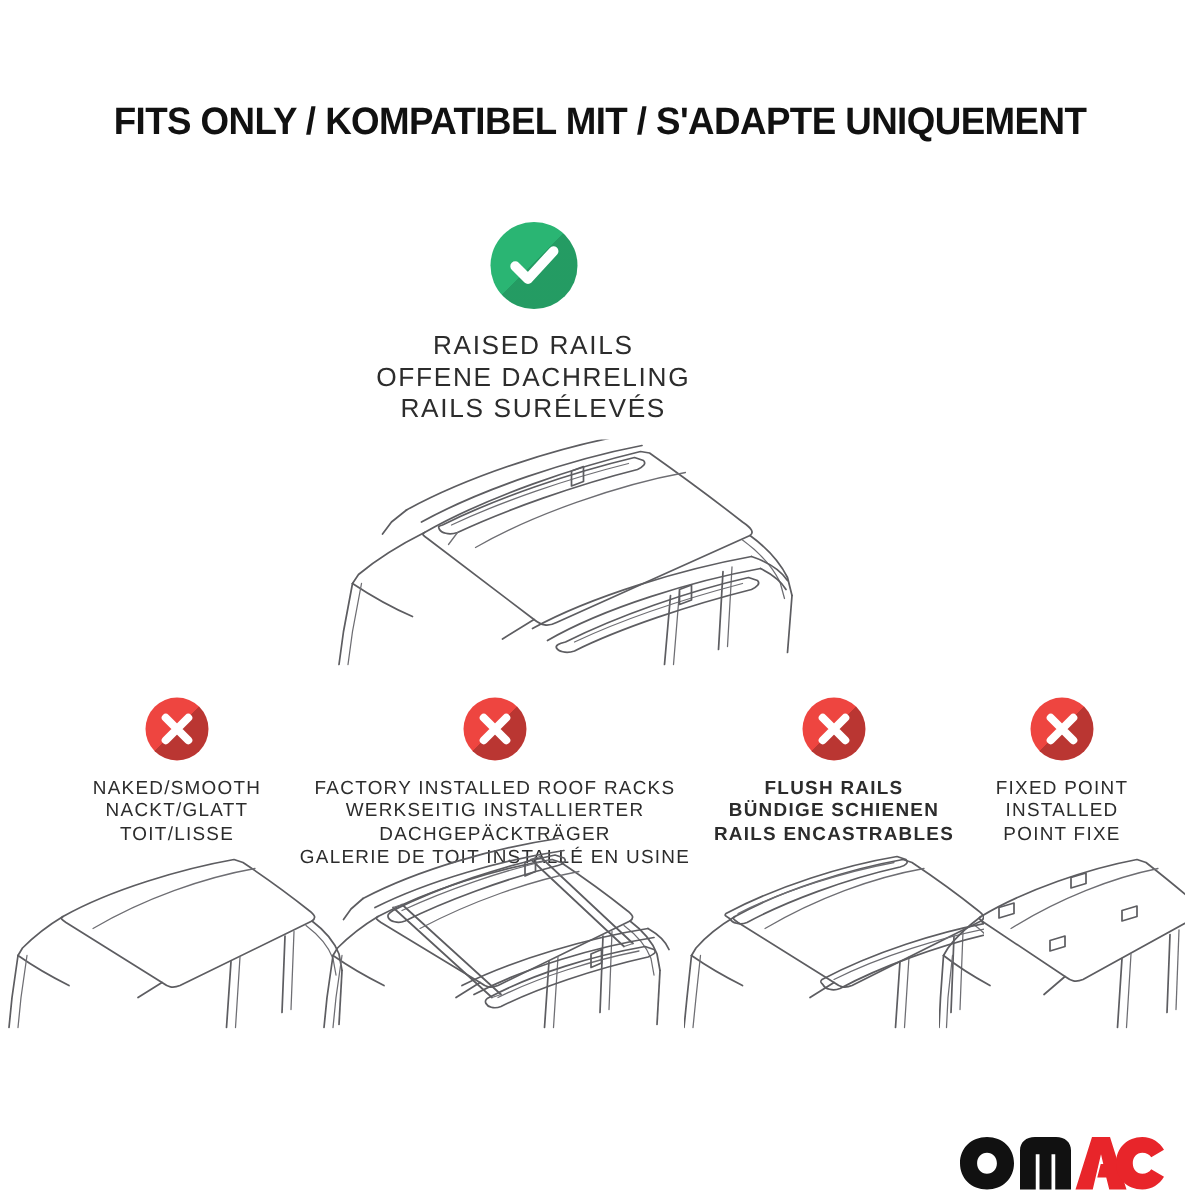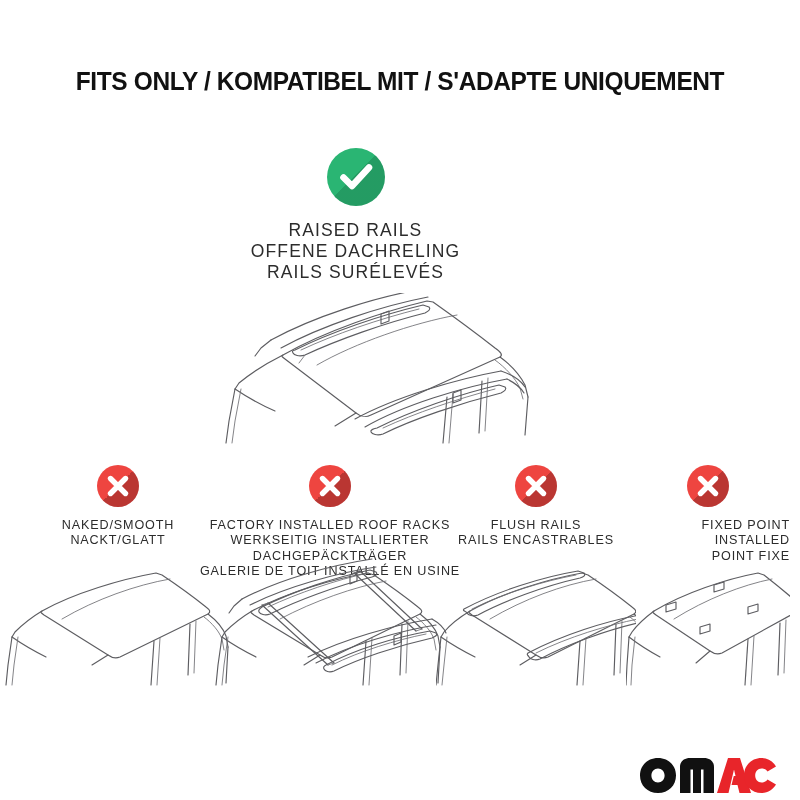--- a/index.html
+++ b/index.html
@@ -67,22 +67,22 @@
     font-size:12.6px;
     line-height:15.4px;
     letter-spacing:0.85px;
     color:#2c2c2c;
     white-space:nowrap;
   }
   .col-art{position:absolute;left:0;width:100%;}
 
   .c0{left:4px;width:228px;}
   .c1{left:196px;width:268px;}
-  .c2{left:436px;width:200px;}
-  .c3{left:626px;width:164px;text-align:right;}
+  .c2{left:456px;width:200px;font-weight:bold;}
+  .c3{left:626px;width:164px;}
 
   .c0 .col-art{top:100px;height:130px;}
   .c1 .col-art{top:88px;height:142px;}
   .c2 .col-art{top:100px;height:130px;}
   .c3 .col-art{top:100px;height:130px;}
 
   
   .logo{
     position:absolute;right:22px;bottom:18px;
     height:40px;width:140px;
@@ -171,20 +171,21 @@
     <div class="col c0">
       <div class="badge no">
         <div class="shadow"></div>
         <svg viewBox="0 0 42 42" aria-hidden="true">
           <path d="M13.5 13.5 L28.5 28.5 M28.5 13.5 L13.5 28.5" fill="none" stroke="#ffffff" stroke-width="5.4" stroke-linecap="round"></path>
         </svg>
       </div>
       <div class="col-label">
         <div>NAKED/SMOOTH</div>
         <div>NACKT/GLATT</div>
+        <div>TOIT/LISSE</div>
       </div>
       <div class="col-art">
         <svg class="art" viewBox="0 0 228 130" aria-hidden="true">
           <path d="M38 46 C70 28 118 14 152 8 L158 10 C176 22 192 34 202 42
                    C206 45 207 47 204 49 L116 92 C111 94 108 93 104 90
                    L40 50 C37 48 36 47 38 46 Z"></path>
           <path d="M38 46 C28 52 18 60 11 67 L8 72"></path>
           <path d="M8 72 C18 79 30 86 42 92"></path>
           <path d="M104 90 L88 100"></path>
           <path d="M8 72 L4 100 L2 120"></path>
@@ -266,20 +267,21 @@
 
     <div class="col c2">
       <div class="badge no">
         <div class="shadow"></div>
         <svg viewBox="0 0 42 42" aria-hidden="true">
           <path d="M13.5 13.5 L28.5 28.5 M28.5 13.5 L13.5 28.5" fill="none" stroke="#ffffff" stroke-width="5.4" stroke-linecap="round"></path>
         </svg>
       </div>
       <div class="col-label">
         <div>FLUSH RAILS</div>
+        <div>BÜNDIGE SCHIENEN</div>
         <div>RAILS ENCASTRABLES</div>
       </div>
       <div class="col-art">
         <svg class="art" viewBox="0 0 200 130" aria-hidden="true">
           <path d="M34 46 C66 28 112 14 146 8 L152 10 C170 22 186 34 196 42
                    C200 45 201 47 198 49 L112 92 C107 94 104 93 100 90
                    L36 50 C33 48 32 47 34 46 Z"></path>
           <path d="M34 46 C24 52 14 60 8 67 L5 72"></path>
           <path d="M5 72 C15 79 27 86 39 92"></path>
           <path d="M100 90 L84 100"></path>

